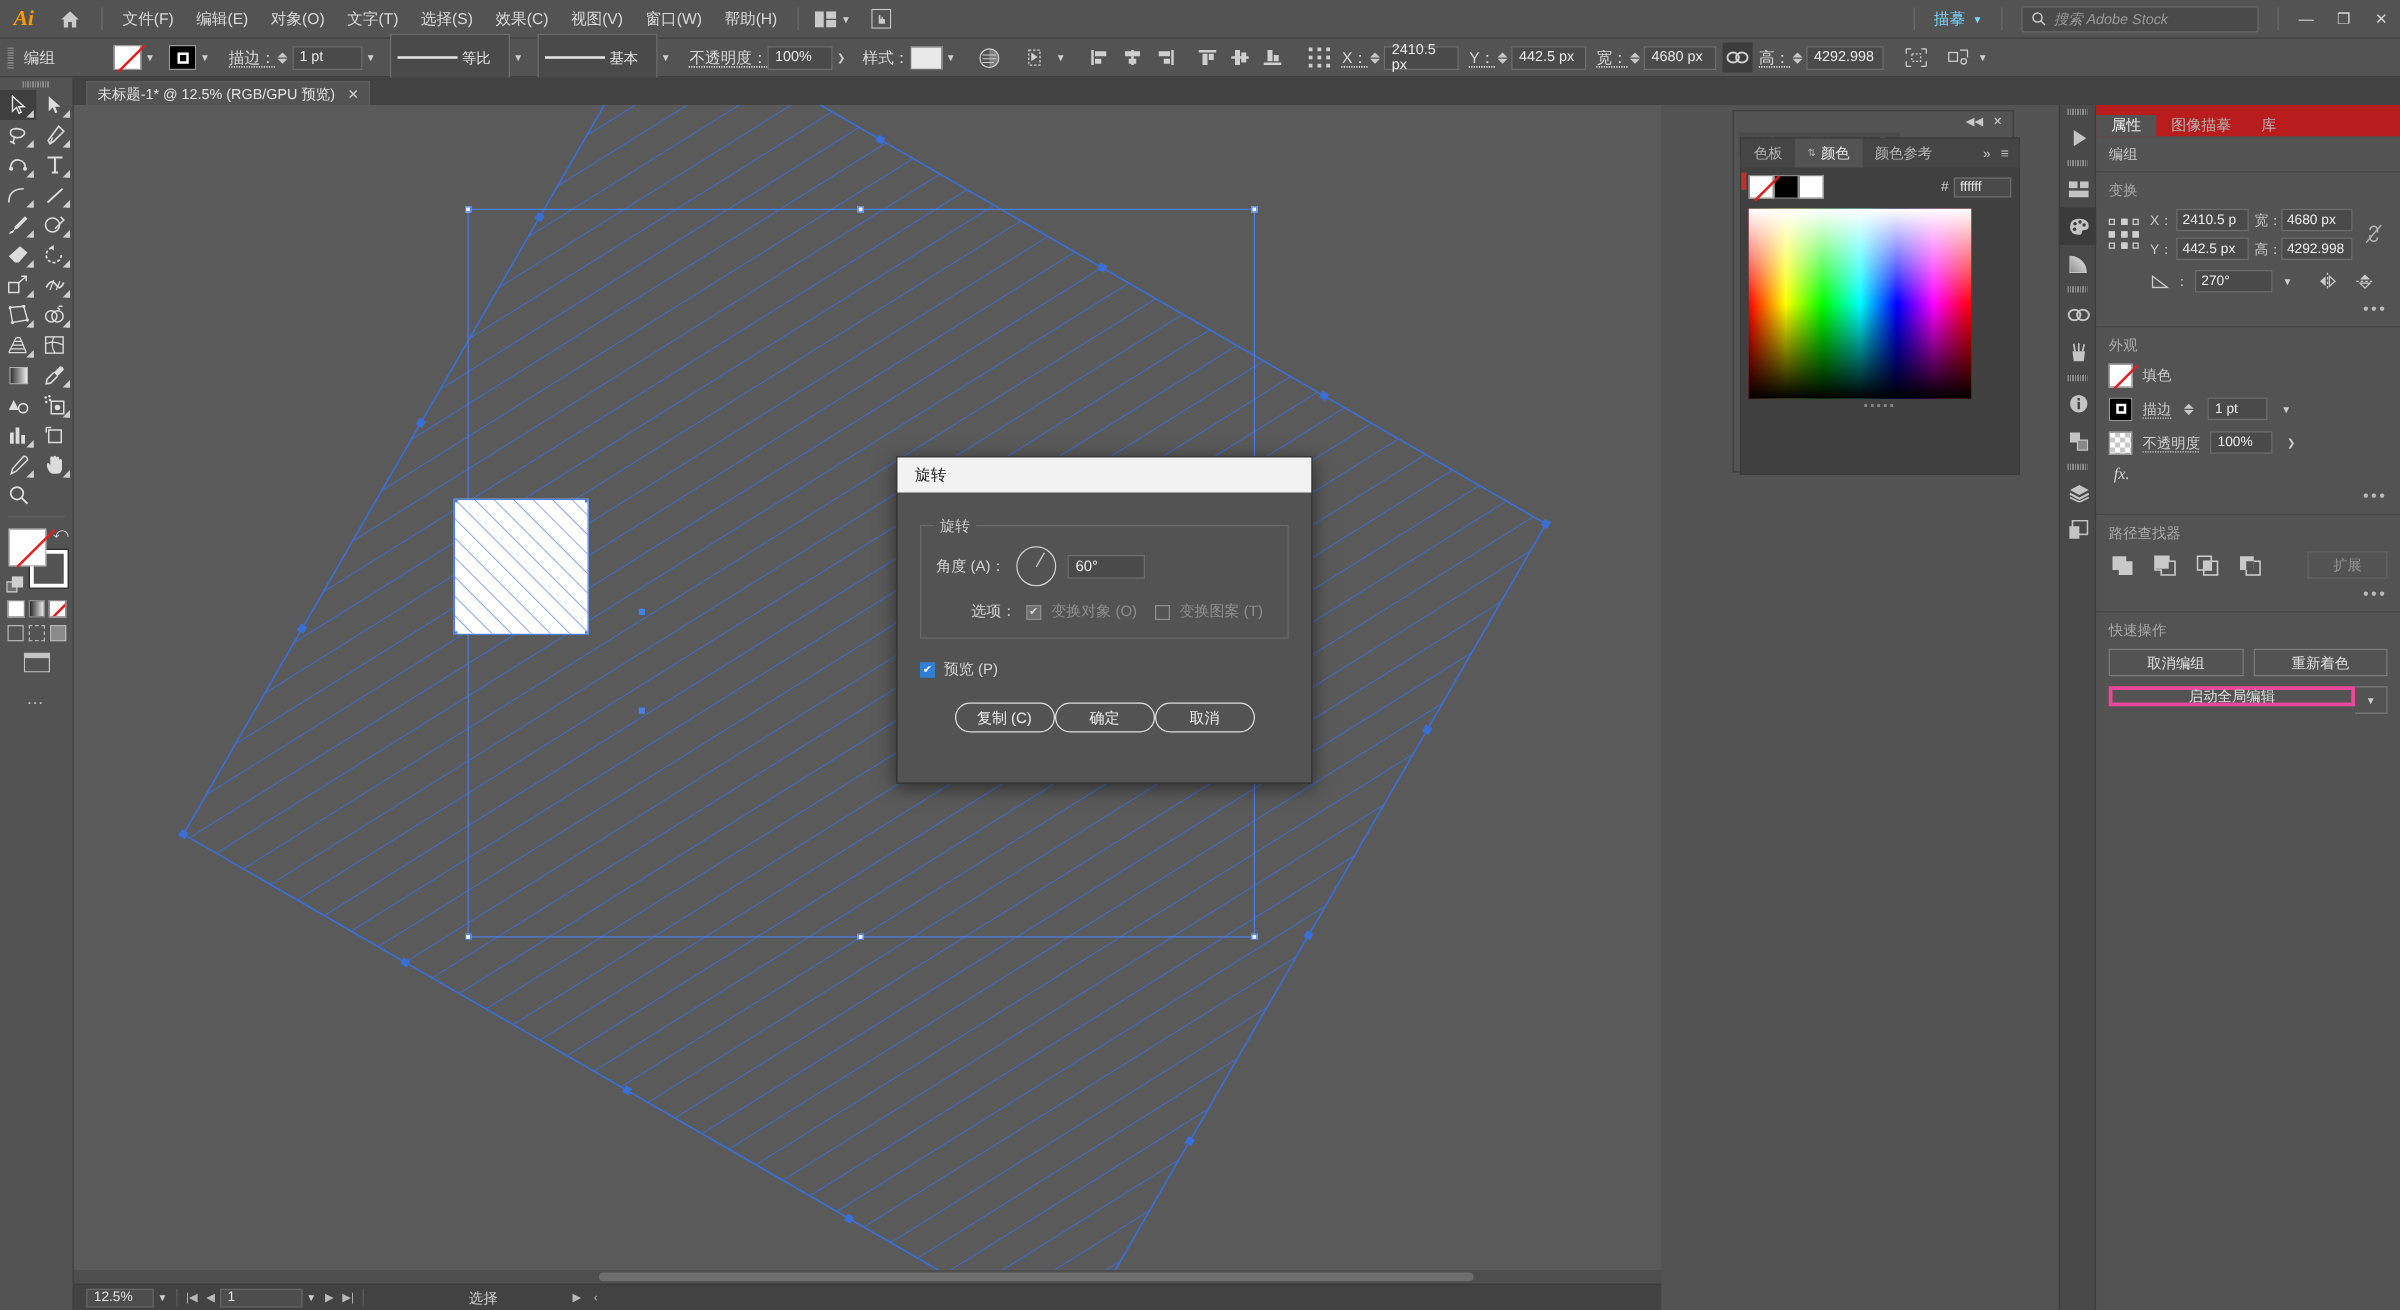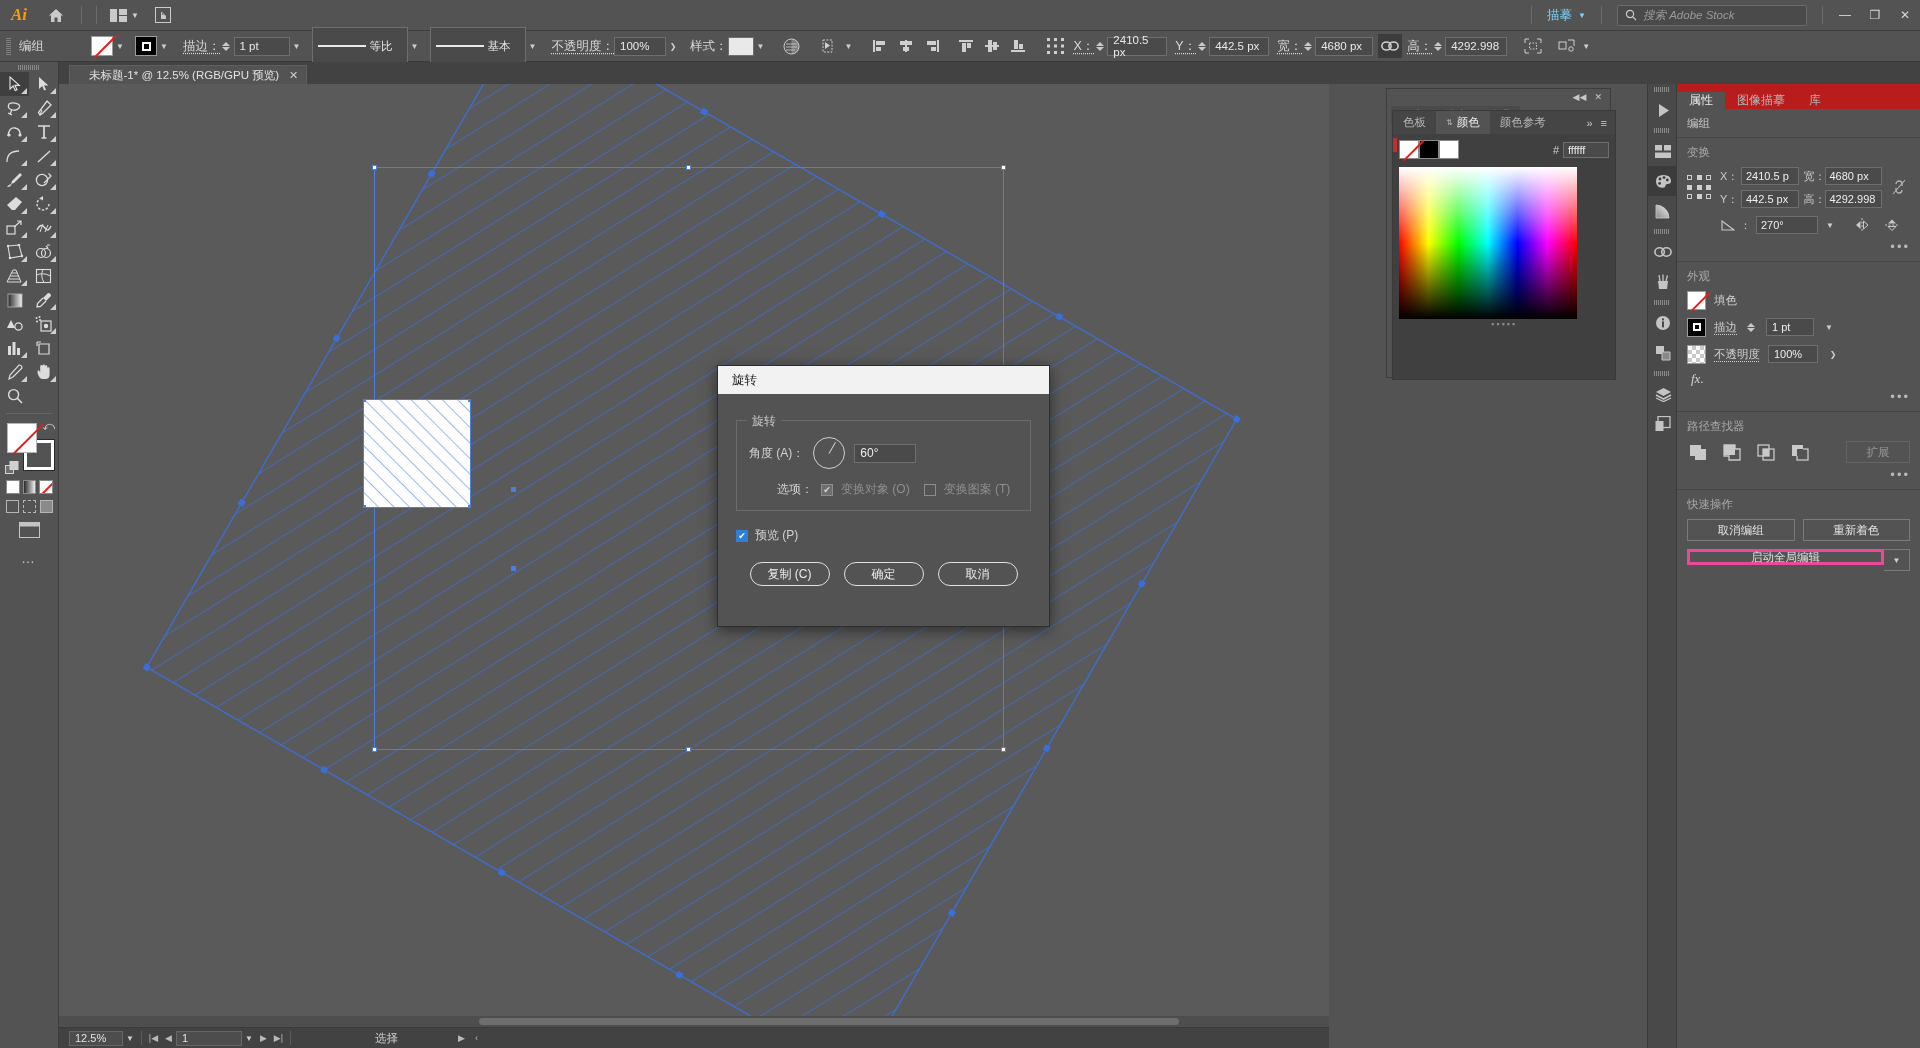--- a/index.html
+++ b/index.html
@@ -101,21 +101,21 @@
   .tb-more{ text-align:center;color:#c9c9c9;font-size:14px;padding:6px 0; letter-spacing:2px;}
 
   
   .tabbar {
     position:absolute; left:59px; top:62px; right:0; height:22px; background:#424242;
   }
   .doctab {
     position:absolute; left:10px; top:3px; height:19px; background:#535353;
     display:flex; align-items:center; padding:0 8px; gap:10px; border:1px solid #5f5f5f; border-bottom:none;
   }
-  .doctab .t { font-size:11.5px;color:#e0e0e0;white-space:nowrap;margin-left:11px; }
+  .doctab .t { font-size:11.5px;color:#e0e0e0;white-space:nowrap; }
   .doctab .x { font-size:11px;color:#cfcfcf; }
 
   
   .canvas {
     position:absolute; left:59px; top:84px; width:1270px; bottom:32px;
     background:#5a5a5a; overflow:hidden;
   }
   .sel-bbox {
     position:absolute; left:315px; top:83px; width:630px; height:583px;
     border:1px solid #4a7fe0;
@@ -242,38 +242,49 @@
   .dial{width:32px;height:32px;border-radius:50%;border:1px solid #cfcfcf;position:relative;}
   .dial i{position:absolute;left:50%;top:50%;width:13px;height:1px;background:#cfcfcf;transform-origin:left center;transform:rotate(-60deg);}
   .ang-field{background:#4a4a4a;border:1px solid #6e6e6e;width:62px;height:19px;display:flex;align-items:center;padding:0 5px;font-size:12px;color:#ededed;}
   .row-opt{display:flex;align-items:center;gap:8px;margin-top:12px;padding-left:28px;}
   .opt-lbl{font-size:12px;color:#d2d2d2;}
   .ck{width:12px;height:12px;border:1px solid #8e8e8e;background:#6e6e6e;display:flex;align-items:center;justify-content:center;font-size:9px;color:#d8d8d8;}
   .ck.off{background:#535353;color:transparent;}
   .ck.blue{background:#2f7fd6;border-color:#2f7fd6;color:#fff;}
   .dis{color:#8e8e8e;}
   .row-prev{display:flex;align-items:center;gap:7px;margin-top:16px;}
-  .dlg-btns{display:flex;gap:14px;justify-content:center;margin-top:18px;}
+  .dlg-btns{display:flex;justify-content:center;margin-top:18px;}
   .dbtn{min-width:80px;height:24px;border-radius:12px;border:1px solid #e0e0e0;display:flex;align-items:center;justify-content:center;font-size:12px;color:#ececec;background:#535353;}
 
   svg{display:block;}
 </style>
 </head>
 <body>
 
 <div class="app">
 
   <div class="menubar">
     <div class="ai-logo">Ai</div>
     <div class="home-btn">
       <svg width="16" height="15" viewBox="0 0 16 15">
           <path d="M8 1 L15 7.5 L13 7.5 L13 14 L9.5 14 L9.5 9.5 L6.5 9.5 L6.5 14 L3 14 L3 7.5 L1 7.5 Z" fill="#cacaca"></path>
         </svg>
     </div>
     <div class="vsep"></div>
+    <div class="menuitems">
+      <div class="mi">文件(F)</div>
+      <div class="mi">编辑(E)</div>
+      <div class="mi">对象(O)</div>
+      <div class="mi">文字(T)</div>
+      <div class="mi">选择(S)</div>
+      <div class="mi">效果(C)</div>
+      <div class="mi">视图(V)</div>
+      <div class="mi">窗口(W)</div>
+      <div class="mi">帮助(H)</div>
+    </div>
     <div class="vsep"></div>
     <div class="arr-dock">
       <svg width="17" height="13" viewBox="0 0 17 13">
           <rect x="0" y="0" width="7" height="13" fill="#cacaca"></rect>
           <rect x="9" y="0" width="8" height="6" fill="#cacaca"></rect>
           <rect x="9" y="7" width="8" height="6" fill="#cacaca"></rect>
         </svg>
       <span style="font-size:8px;color:#cfcfcf;">▼</span>
     </div>
     <div class="icobtn" style="margin-left:6px;">

